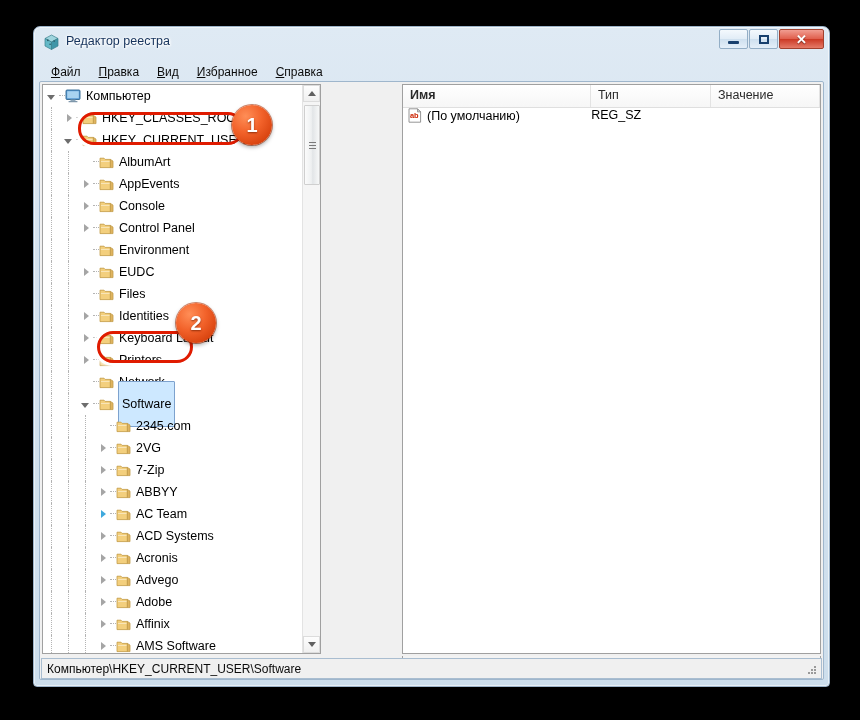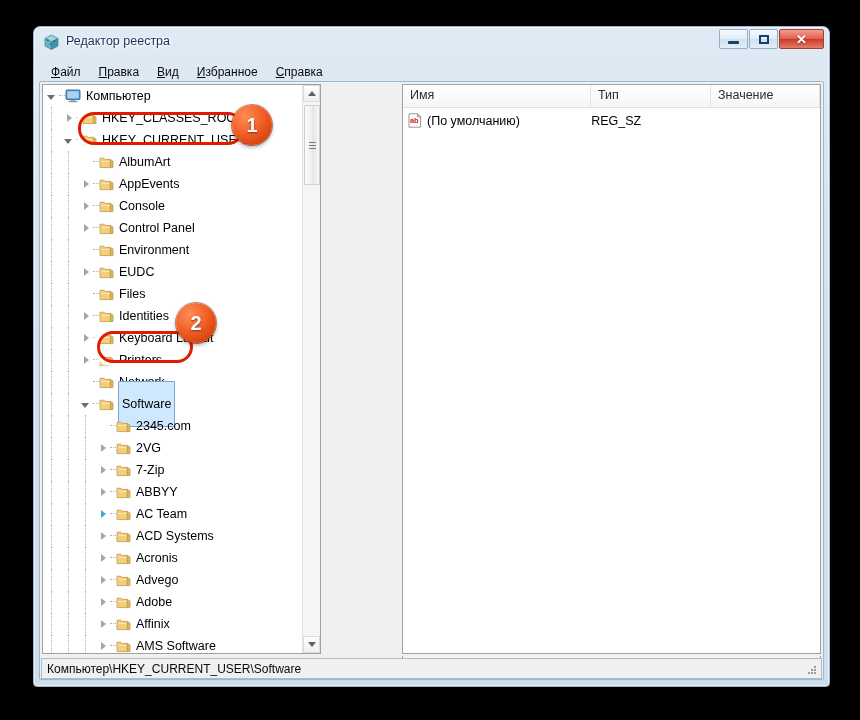--- a/index.html
+++ b/index.html
@@ -282,21 +282,21 @@
   .lv-col {
     font-size: 12.5px;
     color: #2b2b2b;
     padding: 3px 0 0 7px;
     box-sizing: border-box;
     border-right: 1px solid #e3e3e3;
     white-space: nowrap;
   }
   .lv-row {
     display: flex;
-    align-items: flex-end;
+    align-items: flex-start;
     height: 20px;
     font-size: 12.5px;
     color: #000;
     padding-left: 5px;
   }
   .icon-ab {
     width: 14px; height: 15px;
     margin-right: 5px;
     flex: 0 0 14px;
   }
@@ -836,21 +836,21 @@
                 </div>
             </div>
             <div class="vs-btn bot">
               <div class="arrow-dn"></div>
             </div>
           </div>
         </div>
 
         <div class="list-pane">
           <div class="lv-header" id="lvhead">
-              <div class="lv-col" style="width: 188px;">Имя</div>
+              <div class="lv-col" style="width: 188px; font-weight: bold;">Имя</div>
               <div class="lv-col" style="width: 120px;">Тип</div>
               <div class="lv-col" style="width: 109px;">Значение</div>
             </div>
           <div id="lvrows">
               <div class="lv-row">
                 <div style="width: 183px; display: flex; align-items: center;">
                   <svg class="icon-ab" viewBox="0 0 14 15">
                     <path d="M1 0.8 L9.5 0.8 L12.6 3.9 L12.6 14.2 L1 14.2 Z" fill="#ffffff" stroke="#8a8a8a" stroke-width="0.9"></path>
                     <path d="M9.5 0.8 L12.6 3.9 L9.5 3.9 Z" fill="#dcdcdc" stroke="#8a8a8a" stroke-width="0.8"></path>
                     <text x="2" y="9.6" font-family="Liberation Sans, sans-serif" font-size="7.4" font-weight="bold" fill="#cc2200">ab</text>

